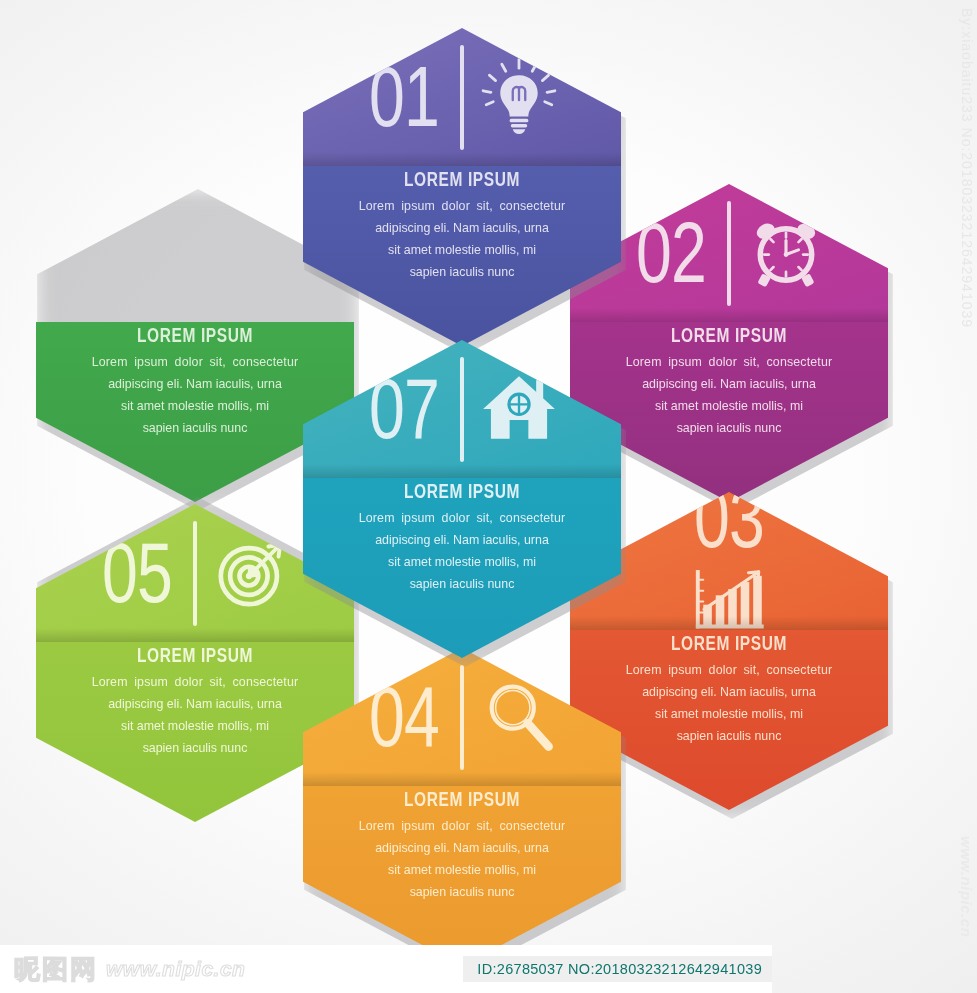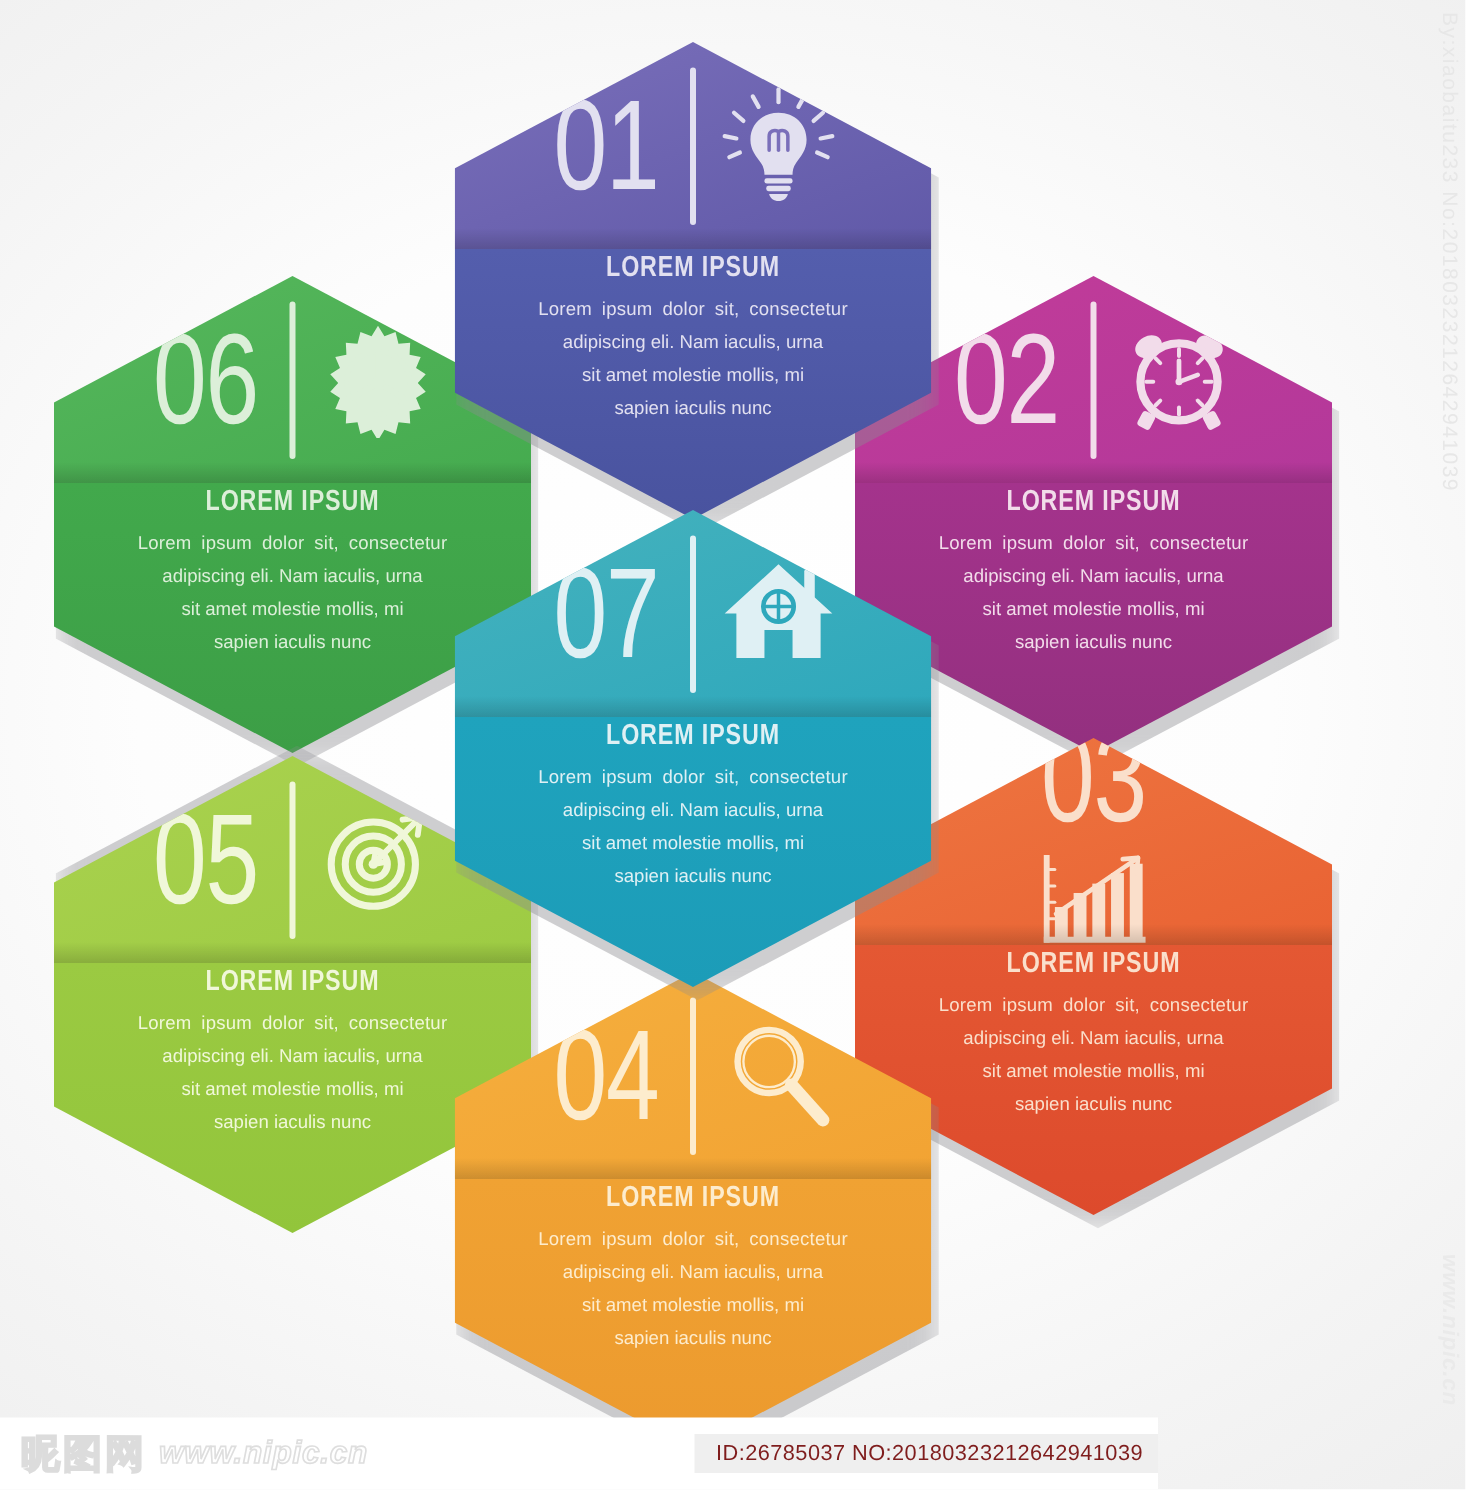--- a/index.html
+++ b/index.html
@@ -145,21 +145,21 @@
     font-style: italic;
     font-weight: 700;
     color: transparent;
     -webkit-text-stroke: 1.1px #dedede;
     letter-spacing: 0.5px;
   }
 
   .wm-id {
     padding-right: 4px;
     font-size: 14.5px;
-    color: #7f1d1d;
+    color: #0f766e;
     letter-spacing: 0.3px;
     background: #efefef;
     padding: 5px 10px 5px 14px;
   }
 
   .wm-vert-top {
     position: absolute;
     right: 2px;
     top: 8px;
     writing-mode: vertical-rl;
@@ -184,39 +184,20 @@
     white-space: nowrap;
   }
 </style>
 </head>
 <body>
 
 <div id="stage">
 
   <div class="hex-shadow" style="left:36px; top:184px;"></div>
   <div class="hex" id="c-hex-06" style="left:36px; top:184px;">
-    <div class="hex-top" style="background: linear-gradient(160deg, rgb(86, 183, 92) 0%, rgb(69, 171, 79) 100%);">
-      <div class="num" style="color: rgb(220, 239, 217);">06</div>
-      <div class="divider" style="background: rgb(220, 239, 217);"></div>
-      <div class="icon-wrap" style="color: rgb(220, 239, 217);">
-        <svg viewBox="0 0 100 100">
-          <g fill="currentColor">
-            <path d="M50 4 L55.5 13 L65 9.5 L67.5 19.5 L77.5 18.5 L77 28.8 L86.5 30.8 L82.5 40.2 L90.8 45.5 L84 53 L90.8 60.5 L82.5 65.8 L86.5 75.2 L77 77.2 L77.5 87.5 L67.5 86.5 L65 96.5 L55.5 93 L50 102 L44.5 93 L35 96.5 L32.5 86.5 L22.5 87.5 L23 77.2 L13.5 75.2 L17.5 65.8 L9.2 60.5 L16 53 L9.2 45.5 L17.5 40.2 L13.5 30.8 L23 28.8 L22.5 18.5 L32.5 19.5 L35 9.5 L44.5 13 Z"></path>
-          </g>
-          <circle cx="50" cy="53" r="27" fill="none" stroke="currentColor" stroke-width="4"></circle>
-          <circle cx="50" cy="53" r="30" fill="none" stroke="currentColor" stroke-width="0"></circle>
-          <g stroke="currentColor" stroke-width="5" stroke-linecap="round">
-            <line x1="50" y1="53" x2="50" y2="28"></line>
-            <line x1="50" y1="53" x2="28.5" y2="65.5"></line>
-            <line x1="50" y1="53" x2="71.5" y2="65.5"></line>
-          </g>
-          <circle cx="50" cy="53" r="5.5" fill="currentColor"></circle>
-        </svg>
-      </div>
-    </div>
     <div class="hex-bottom" style="background: linear-gradient(rgb(66, 169, 76) 0%, rgb(60, 158, 70) 100%);">
       <div class="hex-title" style="color: rgb(220, 239, 217);">LOREM IPSUM</div>
       <div class="hex-body" style="color: rgb(220, 239, 217);">
         <div class="l1">Lorem  ipsum  dolor  sit,  consectetur</div>
         <div>adipiscing eli. Nam iaculis, urna</div>
         <div>sit amet molestie mollis, mi</div>
         <div>sapien iaculis nunc</div>
       </div>
     </div>
   </div>

